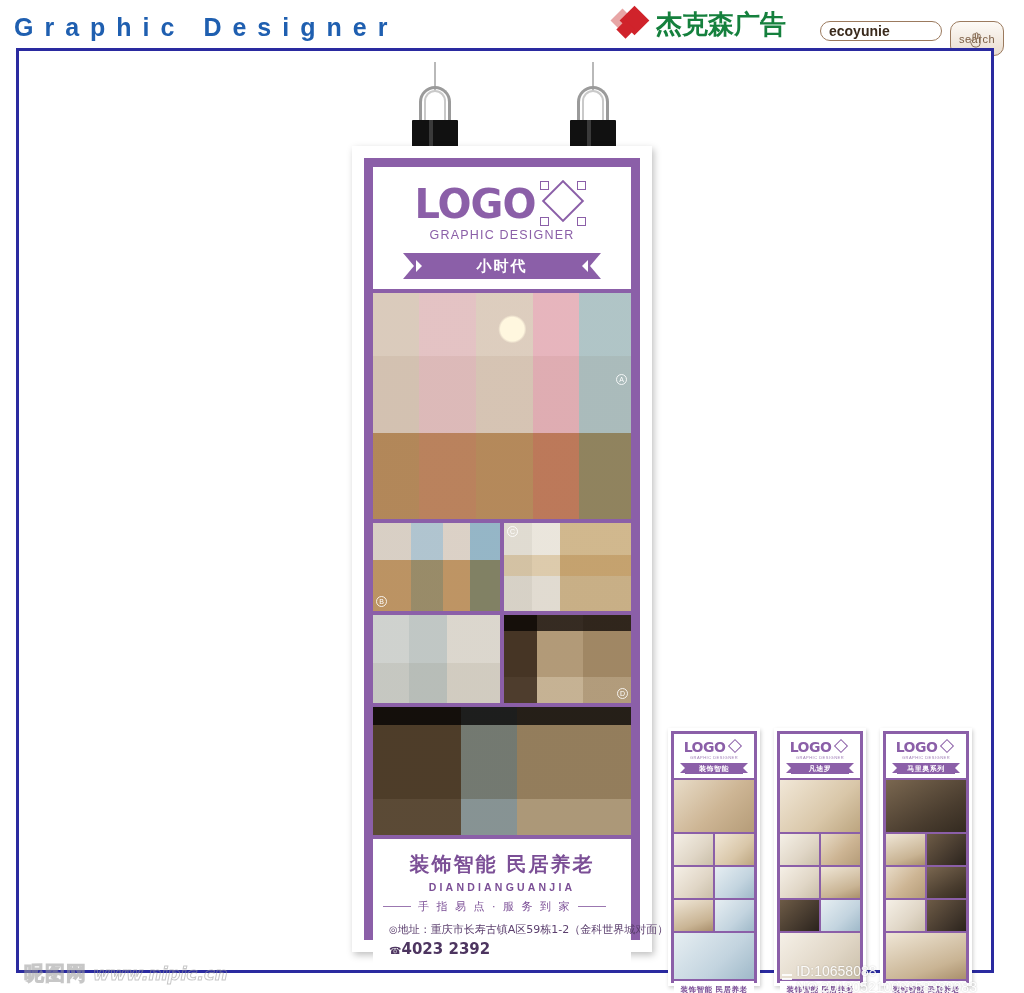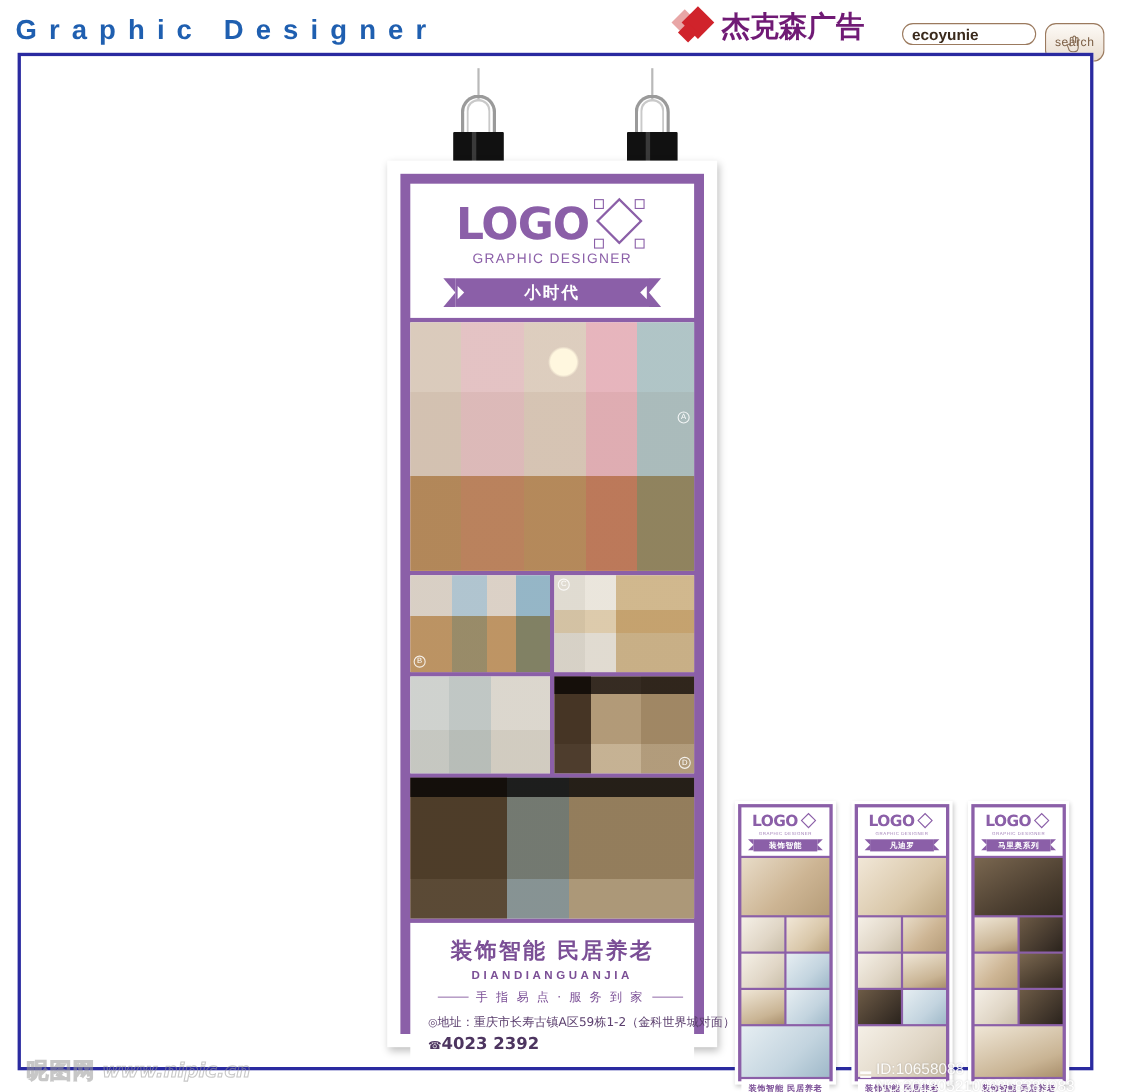--- a/index.html
+++ b/index.html
@@ -33,21 +33,21 @@
   }
   #brand-diamonds .d2 {
     position: absolute; left: 12px; top: 1px; width: 21px; height: 21px;
     background: #d0232b; transform: rotate(45deg);
   }
   #brand-diamonds .d3 {
     position: absolute; left: 7px; top: 14px; width: 13px; height: 13px;
     background: #d0232b; transform: rotate(45deg);
   }
   #brand-name {
-    font-size: 26px; font-weight: bold; color: #701a75;
+    font-size: 26px; font-weight: bold; color: #15803d;
     letter-spacing: 0px; margin-left: 2px; white-space: nowrap;
     font-family: Liberation Mono, monospace;
   }
   #search-wrap {
     position: absolute; left: 820px; top: 21px;
     display: flex; gap: 8px;
   }
   #search-input {
     width: 122px; height: 20px;
     border: 1.5px solid #9b7a5e; border-radius: 11px;
@@ -189,21 +189,21 @@
   .foot-head {
     font-size: 20px; font-weight: bold; color: #7b4f96;
     letter-spacing: 2px; font-family: "DejaVu Sans", sans-serif;
   }
   .foot-pinyin {
     font-size: 10.5px; font-weight: bold; color: #7b4f96;
     letter-spacing: 3.2px; margin-top: 3px;
     font-family: "Liberation Sans", sans-serif;
   }
   .foot-slogan {
-    display: flex; align-items: center; justify-content: flex-end; gap: 7px;
+    display: flex; align-items: center; justify-content: flex-start; gap: 7px;
     margin-top: 6px; color: #7b4f96; font-size: 11px; letter-spacing: 2px;
     font-family: "DejaVu Sans", sans-serif;
   }
   .foot-slogan .rule { width: 28px; height: 1px; background: #9b77b0; }
   .foot-line {
     margin-top: 8px; font-size: 11px; color: #5b3f6e;
     text-align: left; padding-left: 6px; letter-spacing: 0px;
     font-family: "DejaVu Sans", sans-serif; white-space: nowrap;
   }
   .foot-line .gi { font-size: 10px; }

